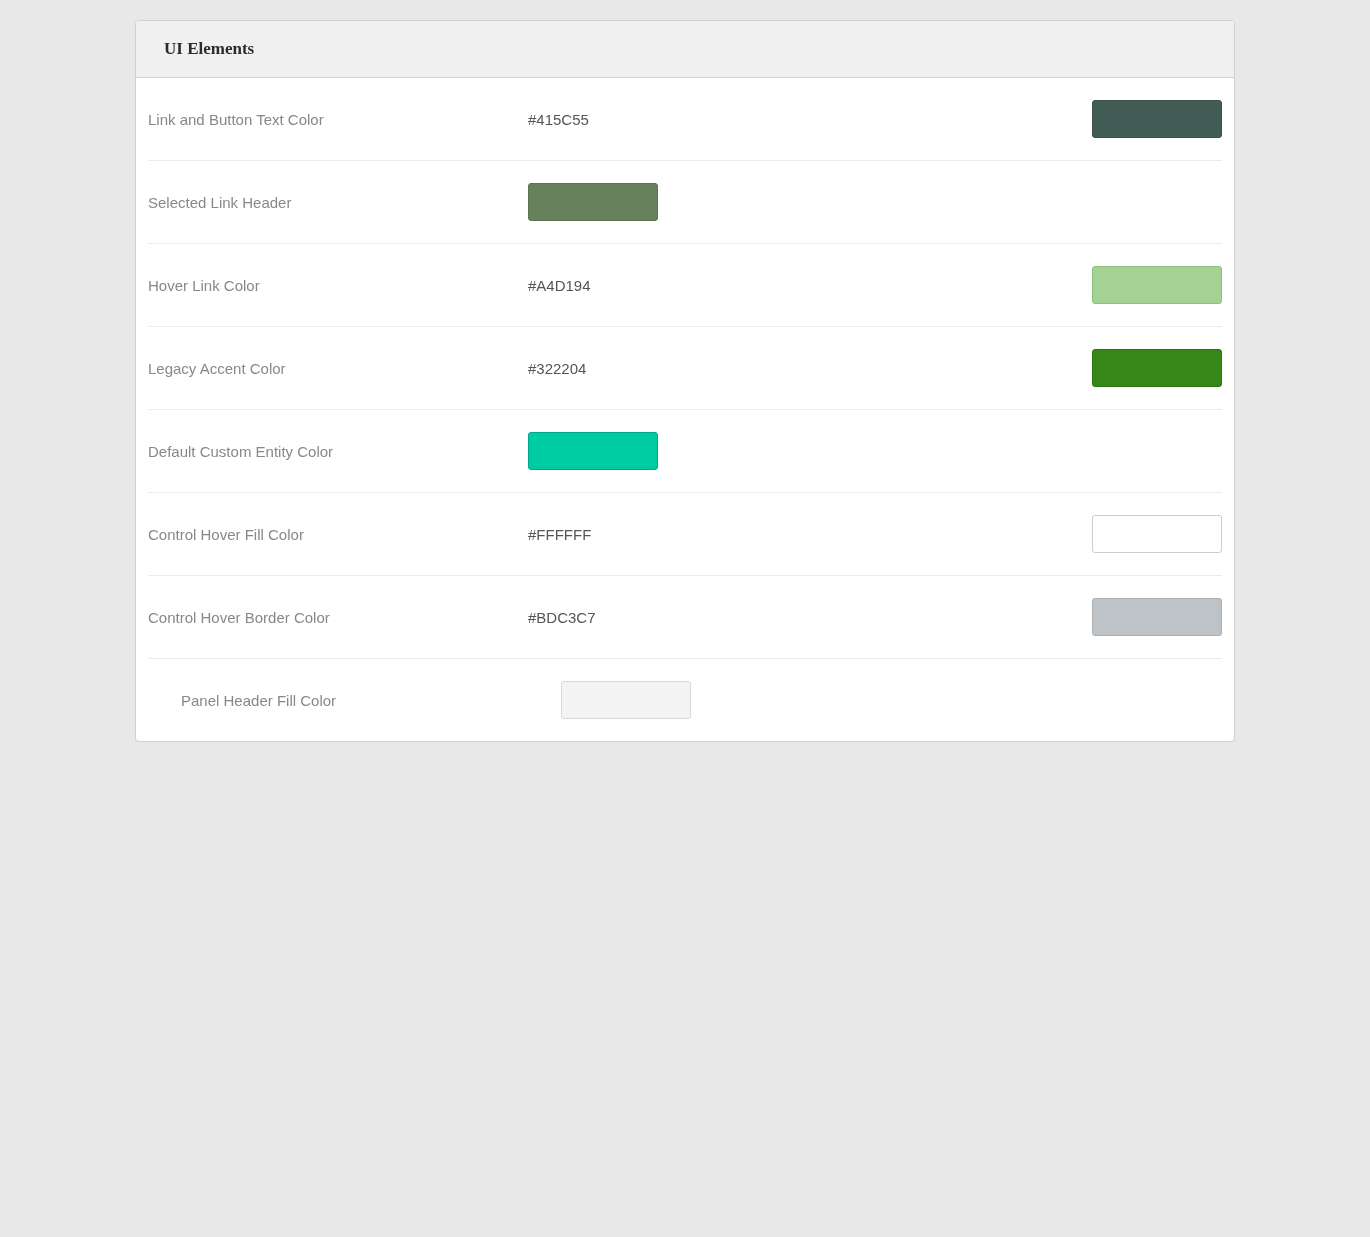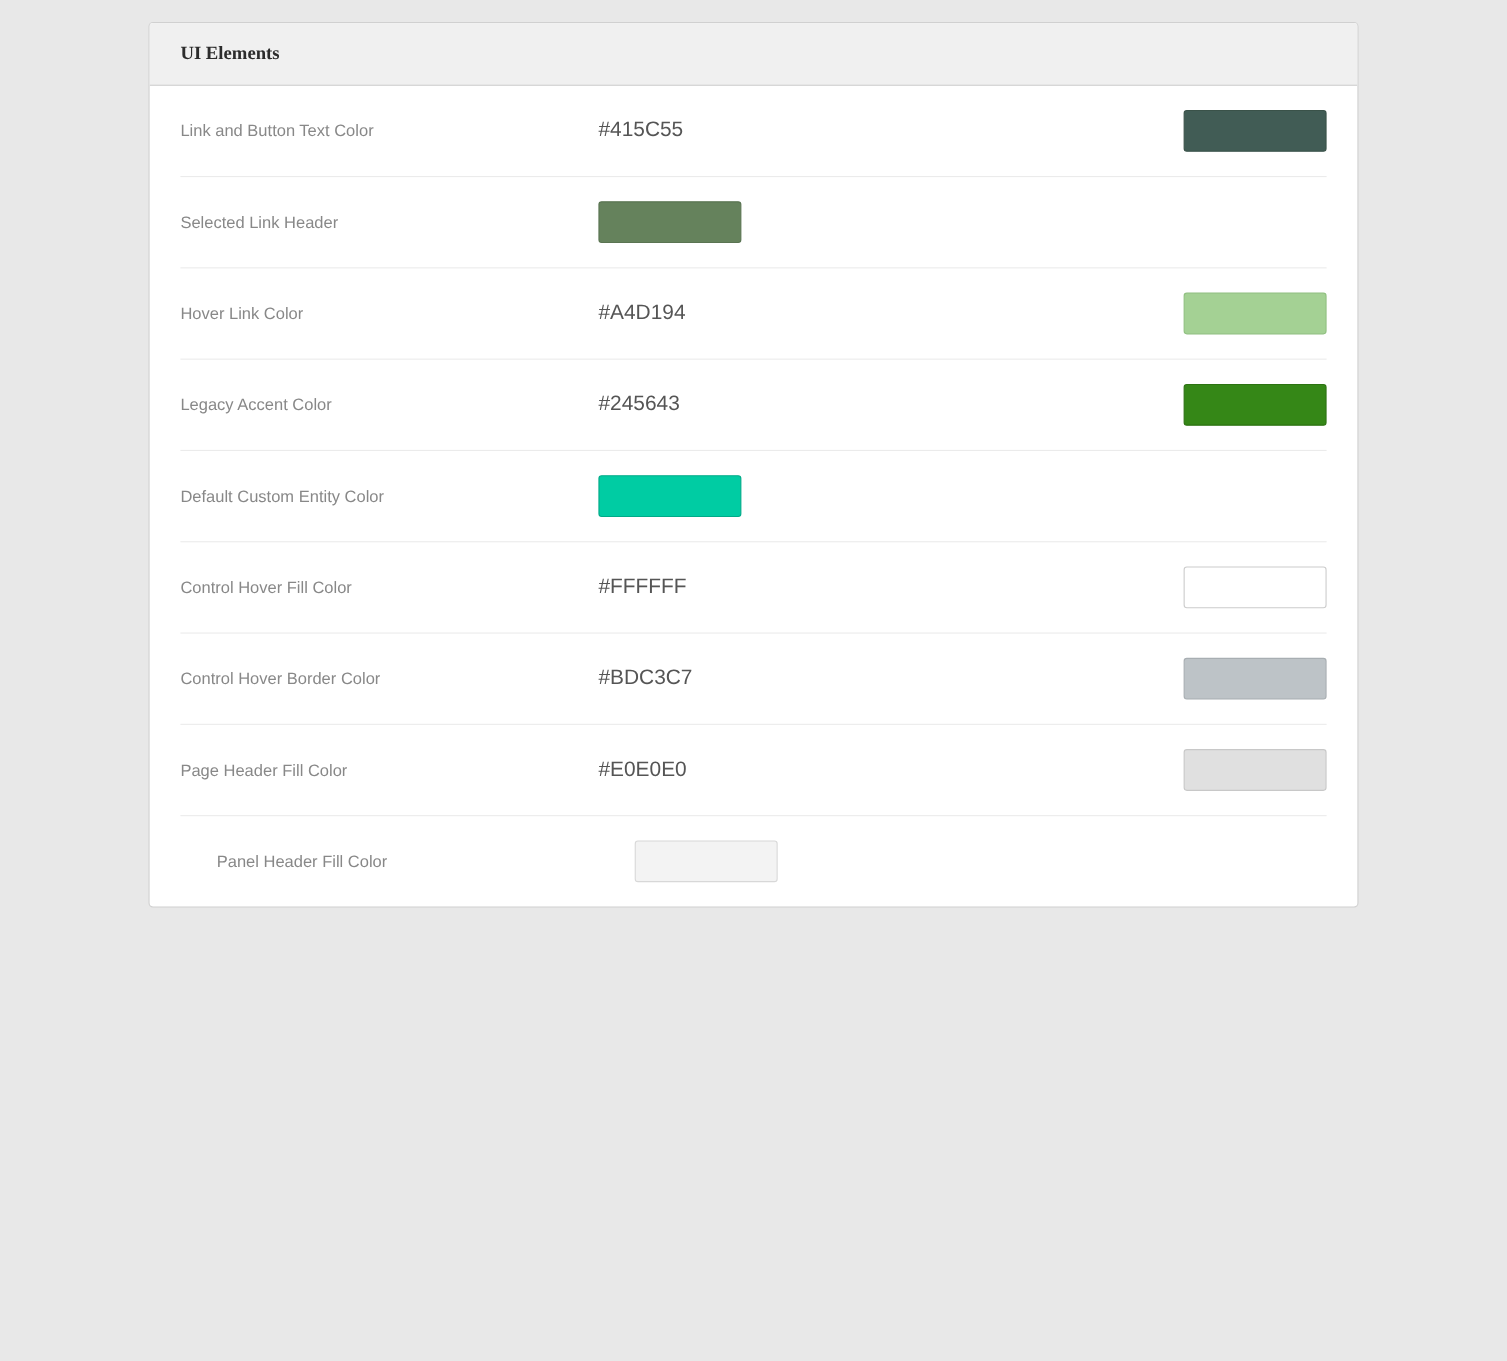--- a/index.html
+++ b/index.html
@@ -34,21 +34,21 @@
       font-family: Liberation Serif, serif;
     }
 
     .panel-header-title {
       font-size: 17px;
       font-weight: 700;
       color: #2c2c2c;
     }
 
     .panel-body {
-      padding: 0 28px;
+      padding: 0 12px;
     }
 
     .color-row {
       display: flex;
       align-items: center;
       padding: 22px 0;
       border-bottom: 1px solid #ebebeb;
     }
 
     .color-row:last-child {
@@ -58,21 +58,21 @@
 
     .color-label {
       flex: 0 0 380px;
       font-size: 15px;
       color: #888888;
       font-weight: 400;
     }
 
     .color-hex {
       flex: 1;
-      font-size: 19px;
+      font-size: 15px;
       color: #555555;
       font-weight: 400;
     }
 
     .color-swatch {
       flex: 0 0 130px;
       height: 38px;
       border-radius: 3px;
       border: 1px solid #cccccc;
     }
@@ -95,40 +95,35 @@
         <span class="color-label">Selected Link Header</span>
         <div class="color-swatch" style="background-color: rgb(101, 130, 92); border-color: rgb(90, 116, 82);"></div>
       </div>
       <div class="color-row">
         <span class="color-label">Hover Link Color</span>
         <span class="color-hex">#A4D194</span>
         <div class="color-swatch" style="background-color: rgb(164, 209, 148); border-color: rgb(144, 192, 128);"></div>
       </div>
       <div class="color-row">
         <span class="color-label">Legacy Accent Color</span>
-        <span class="color-hex">#245643</span>
+        <span class="color-hex">#322204</span>
         <div class="color-swatch" style="background-color: rgb(53, 135, 23); border-color: rgb(45, 115, 18);"></div>
       </div>
       <div class="color-row">
         <span class="color-label">Default Custom Entity Color</span>
         <div class="color-swatch" style="background-color: rgb(0, 204, 163); border-color: rgb(0, 170, 136);"></div>
       </div>
       <div class="color-row">
         <span class="color-label">Control Hover Fill Color</span>
         <span class="color-hex">#FFFFFF</span>
         <div class="color-swatch" style="background-color: rgb(255, 255, 255); border-color: rgb(204, 204, 204);"></div>
       </div>
       <div class="color-row">
         <span class="color-label">Control Hover Border Color</span>
         <span class="color-hex">#BDC3C7</span>
         <div class="color-swatch" style="background-color: rgb(189, 195, 199); border-color: rgb(168, 174, 178);"></div>
       </div>
       <div class="color-row">
-        <span class="color-label">Page Header Fill Color</span>
-        <span class="color-hex">#E0E0E0</span>
-        <div class="color-swatch" style="background-color: rgb(224, 224, 224); border-color: rgb(200, 200, 200);"></div>
-      </div>
-      <div class="color-row">
         <span class="color-label">Panel Header Fill Color</span>
         <div class="color-swatch" style="background-color: rgb(243, 243, 243); border-color: rgb(216, 216, 216);"></div>
       </div>
     </div>
 </div>
 
 </body></html>

